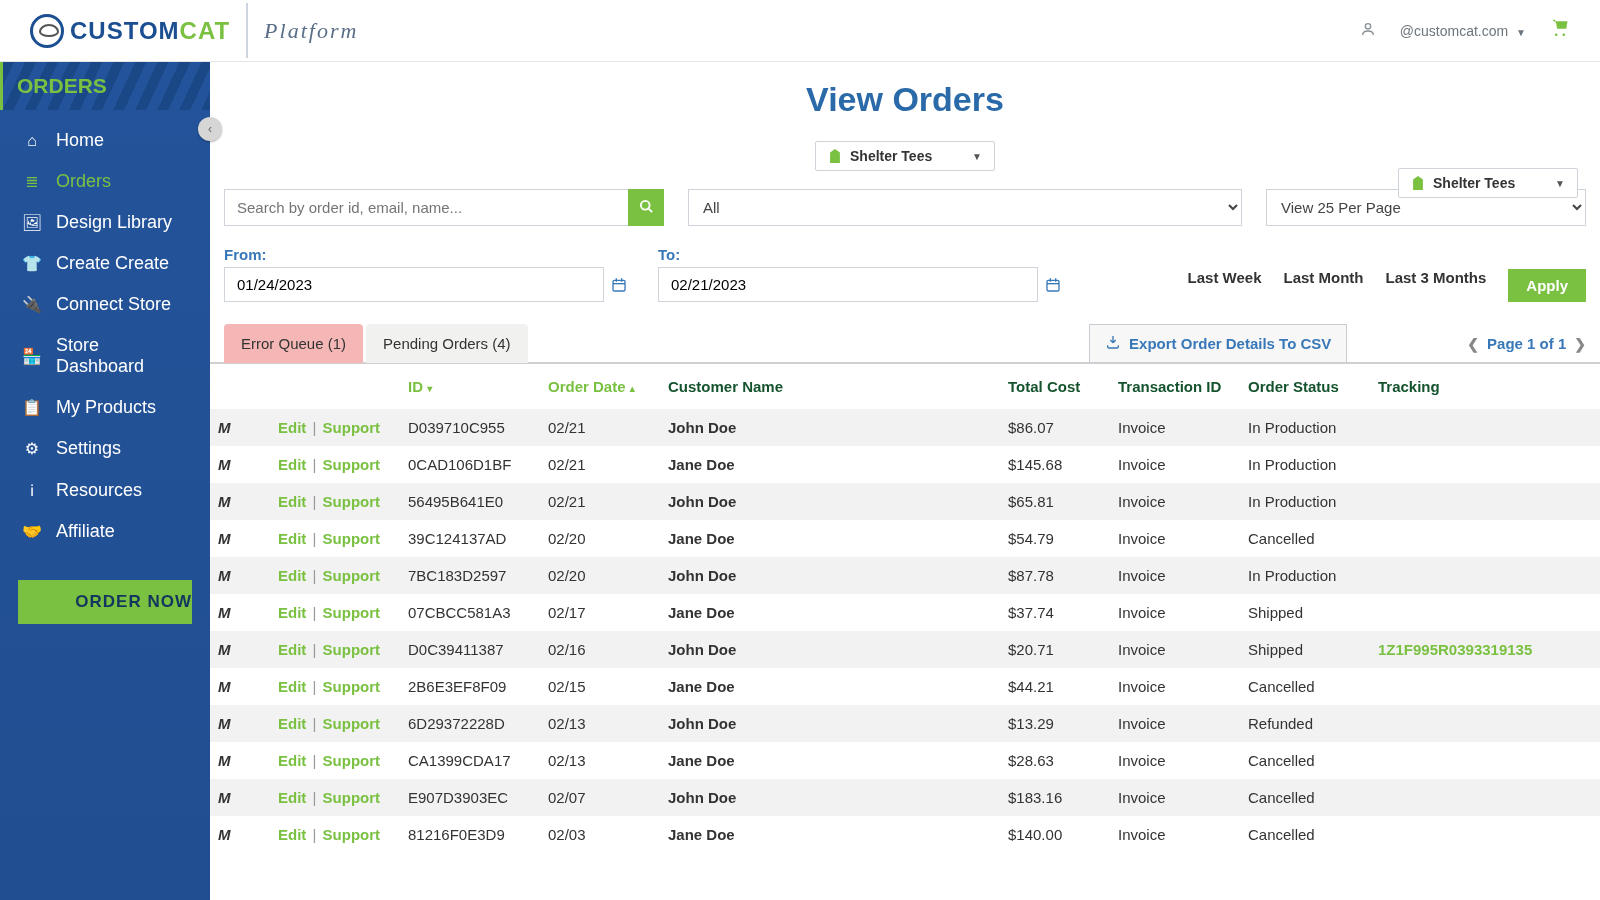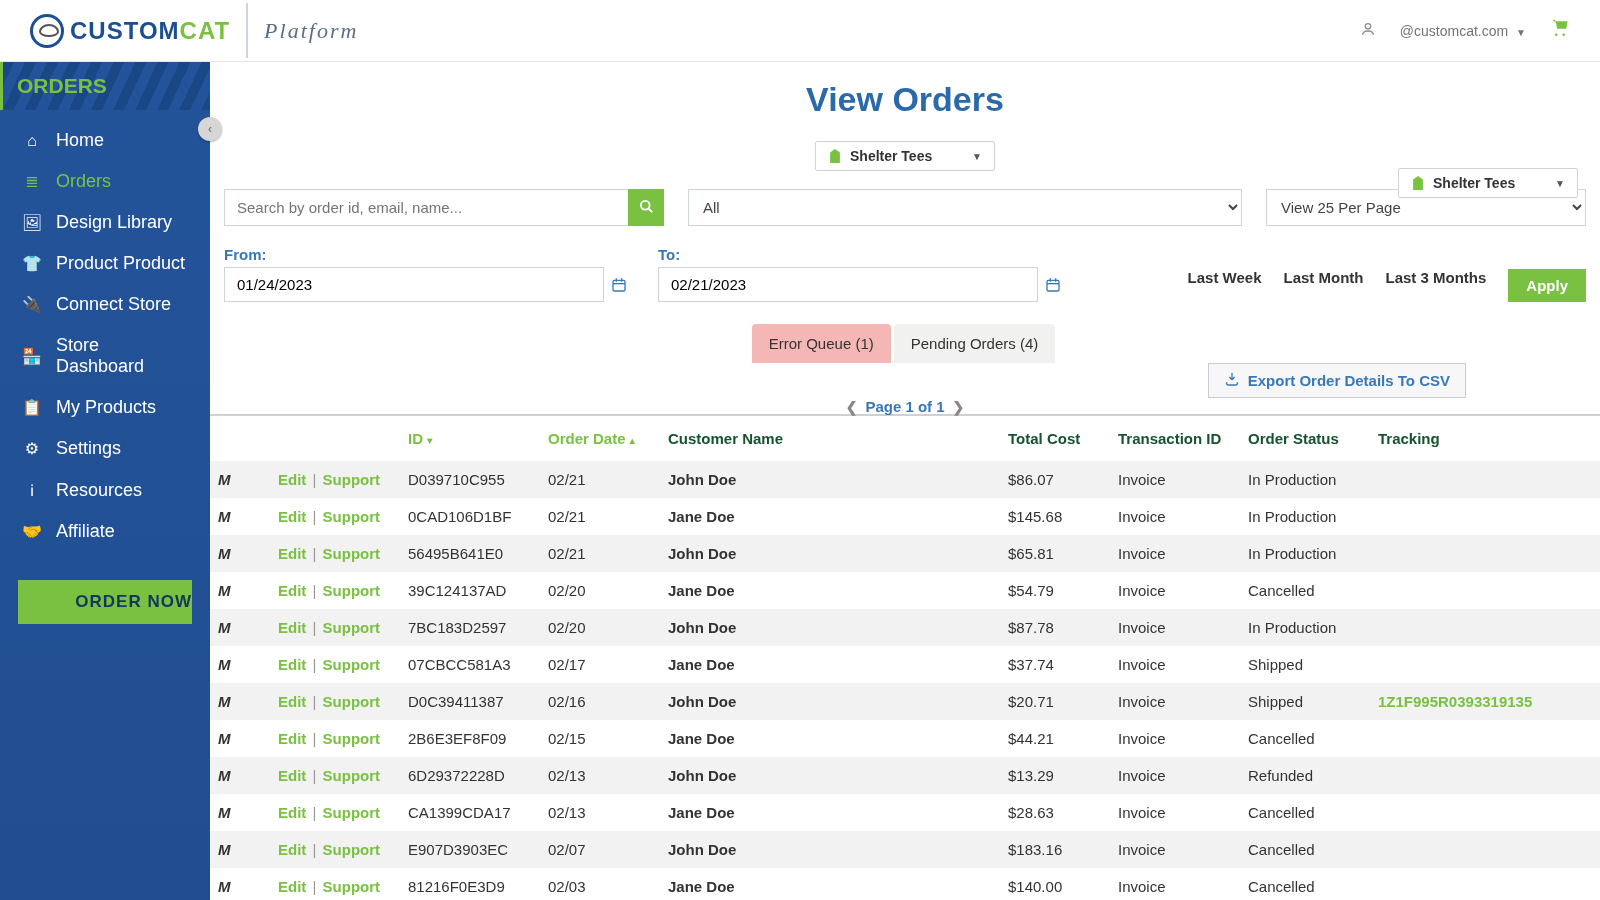--- a/index.html
+++ b/index.html
@@ -99,21 +99,21 @@
 
   .date-row { display:flex; gap:24px; align-items:flex-end; margin-top:20px;}
   .date-group { width:410px;}
   .date-group label { color:#3878b8; font-weight:700; font-size:15px; display:block; margin-bottom:4px;}
   .date-field { display:flex;}
   .date-field input { flex:1; border:1px solid #ced4da; padding:8px 12px; font-size:15px;}
   .date-field .cal { width:30px; display:flex; align-items:center; justify-content:center; color:#3878b8;}
   .quick-dates { display:flex; gap:22px; margin-left:auto; font-size:15px; color:#333; font-weight:600;}
   .apply-btn { background:var(--green); color:#fff; padding:8px 18px; font-weight:600; cursor:pointer;}
 
-  .mid-row { display:flex; align-items:center; margin-top:22px;flex-direction:column;}
+  .mid-row { display:flex; margin-top:22px;}
   .tabs { display:flex; border-bottom: none;}
   .tab {
     padding:10px 16px; font-size:15px; border:1px solid transparent; cursor:pointer;
     background:#f1f1f0; border-radius:4px 4px 0 0; margin-right:3px; color:#333;
   }
   .tab.error { background:#f4b7b5;}
   .tab.processed { background:#fff; border:1px solid #ddd; border-top:3px solid var(--green); color:#3083c9; font-weight:600;}
   .export-btn {
     border:1px solid #c7cdd3; background:#f7f7f7; padding:7px 15px; display:flex; align-items:center; gap:8px;
     color:#3878b8; font-weight:600; font-size:15px; margin-left:auto; margin-right:120px; cursor:pointer;
@@ -181,21 +181,21 @@
       <div class="nav-item active">
           <span class="nav-icon">≣</span>
           <span>Orders</span>
         </div>
       <div class="nav-item">
           <span class="nav-icon">🖼</span>
           <span>Design Library</span>
         </div>
       <div class="nav-item">
           <span class="nav-icon">👕</span>
-          <span>Product Product</span>
+          <span>Create Create</span>
         </div>
       <div class="nav-item">
           <span class="nav-icon">🔌</span>
           <span>Connect Store</span>
         </div>
       <div class="nav-item">
           <span class="nav-icon">🏪</span>
           <span>Store Dashboard</span>
         </div>
       <div class="nav-item">

